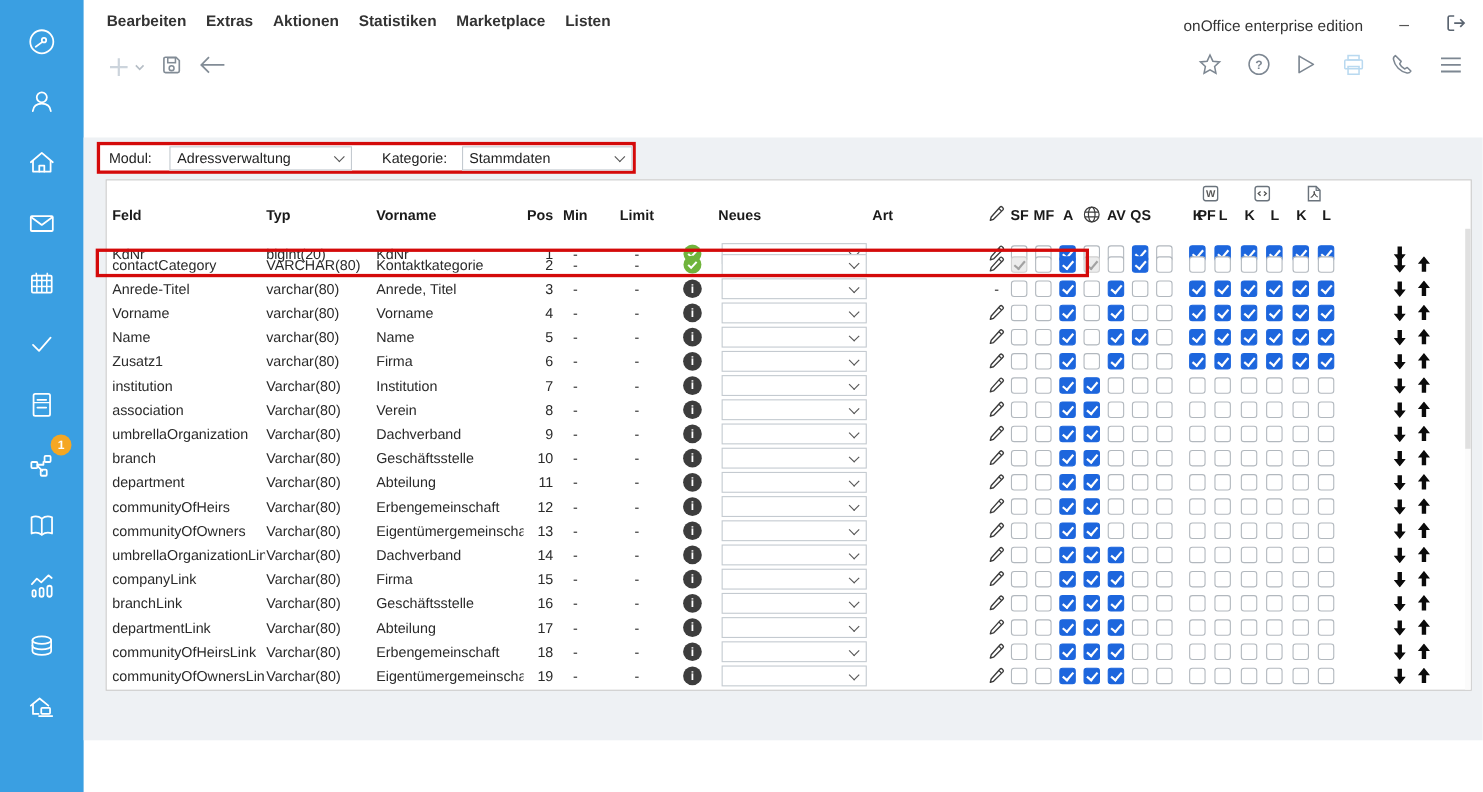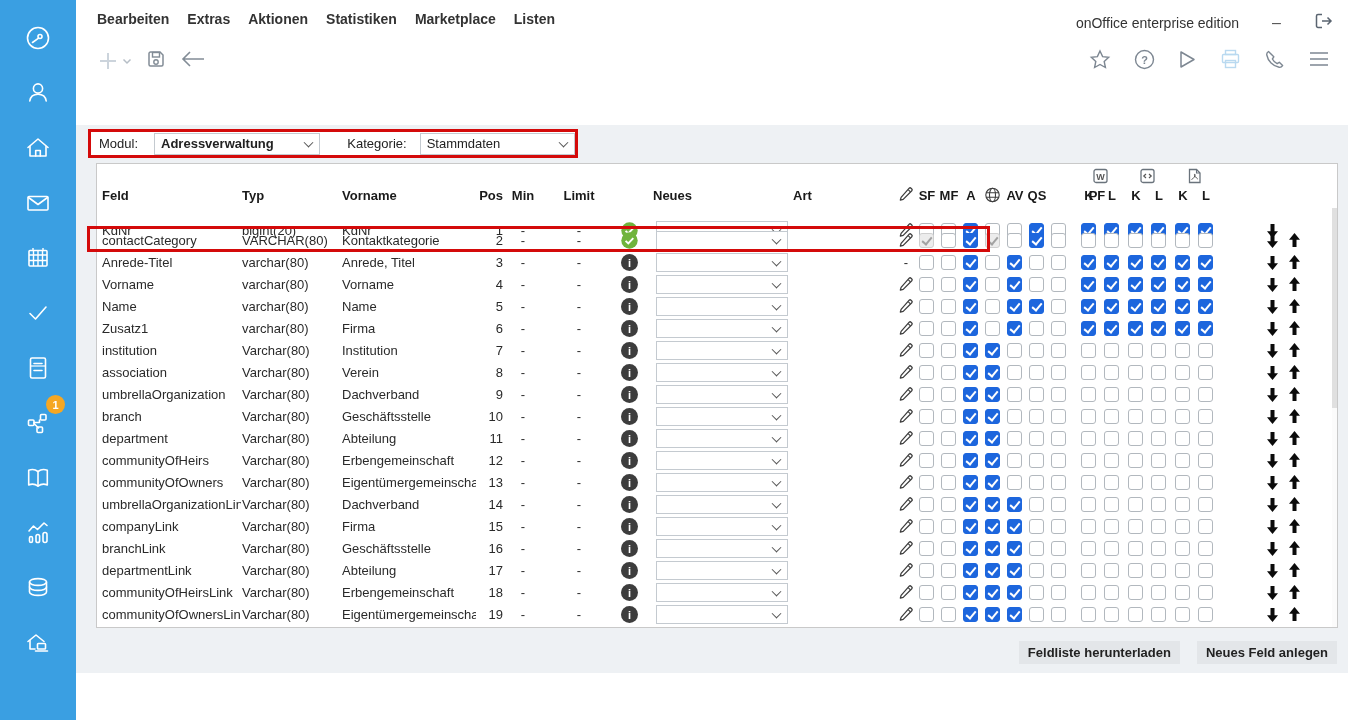--- a/index.html
+++ b/index.html
@@ -211,21 +211,21 @@
           <path d="M2 3h18M2 9h18M2 15h18" stroke="#7d8792" stroke-width="1.6"></path>
         </svg>
     </span>
   </div>
 
 
   <div id="content"></div>
 
   <div id="filterbox">
     <span class="flabel" style="margin-left:8px;">Modul:</span>
-    <span class="sel" style="width:167px; height:22px; margin-left:16px;font-weight:bold;">
+    <span class="sel" style="width:167px; height:22px; margin-left:16px;">
       <span>Adressverwaltung</span>
         <span class="chev"></span>
     </span>
     <span class="flabel" style="margin-left:27px;">Kategorie:</span>
     <span class="sel" style="width:156px; height:22px; margin-left:13px;">
       <span>Stammdaten</span>
         <span class="chev"></span>
     </span>
   </div>
 
@@ -975,17 +975,13 @@
             </svg></span>
         </div>
       </div>
     <div id="scrollbar">
         <div id="scrollthumb"></div>
       </div>
   </div>
 
   <div id="row-highlight"></div>
 
-  <div id="btnbar">
-    <button class="gbtn">Feldliste herunterladen</button>
-    <button class="gbtn">Neues Feld anlegen</button>
-  </div>
 </div>
 
 </body></html>

